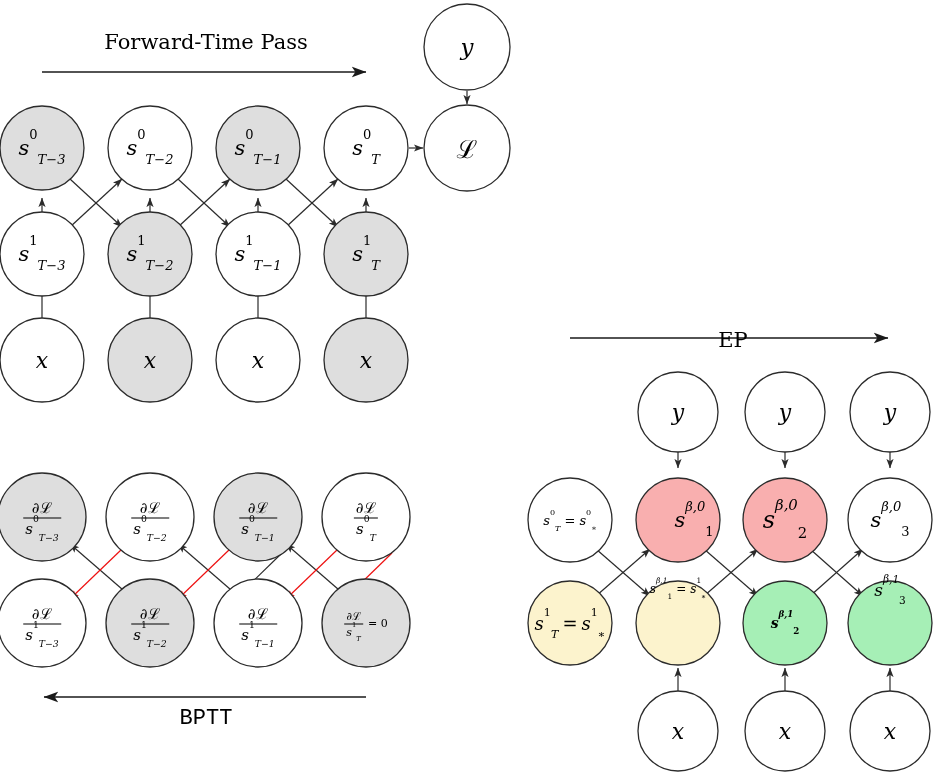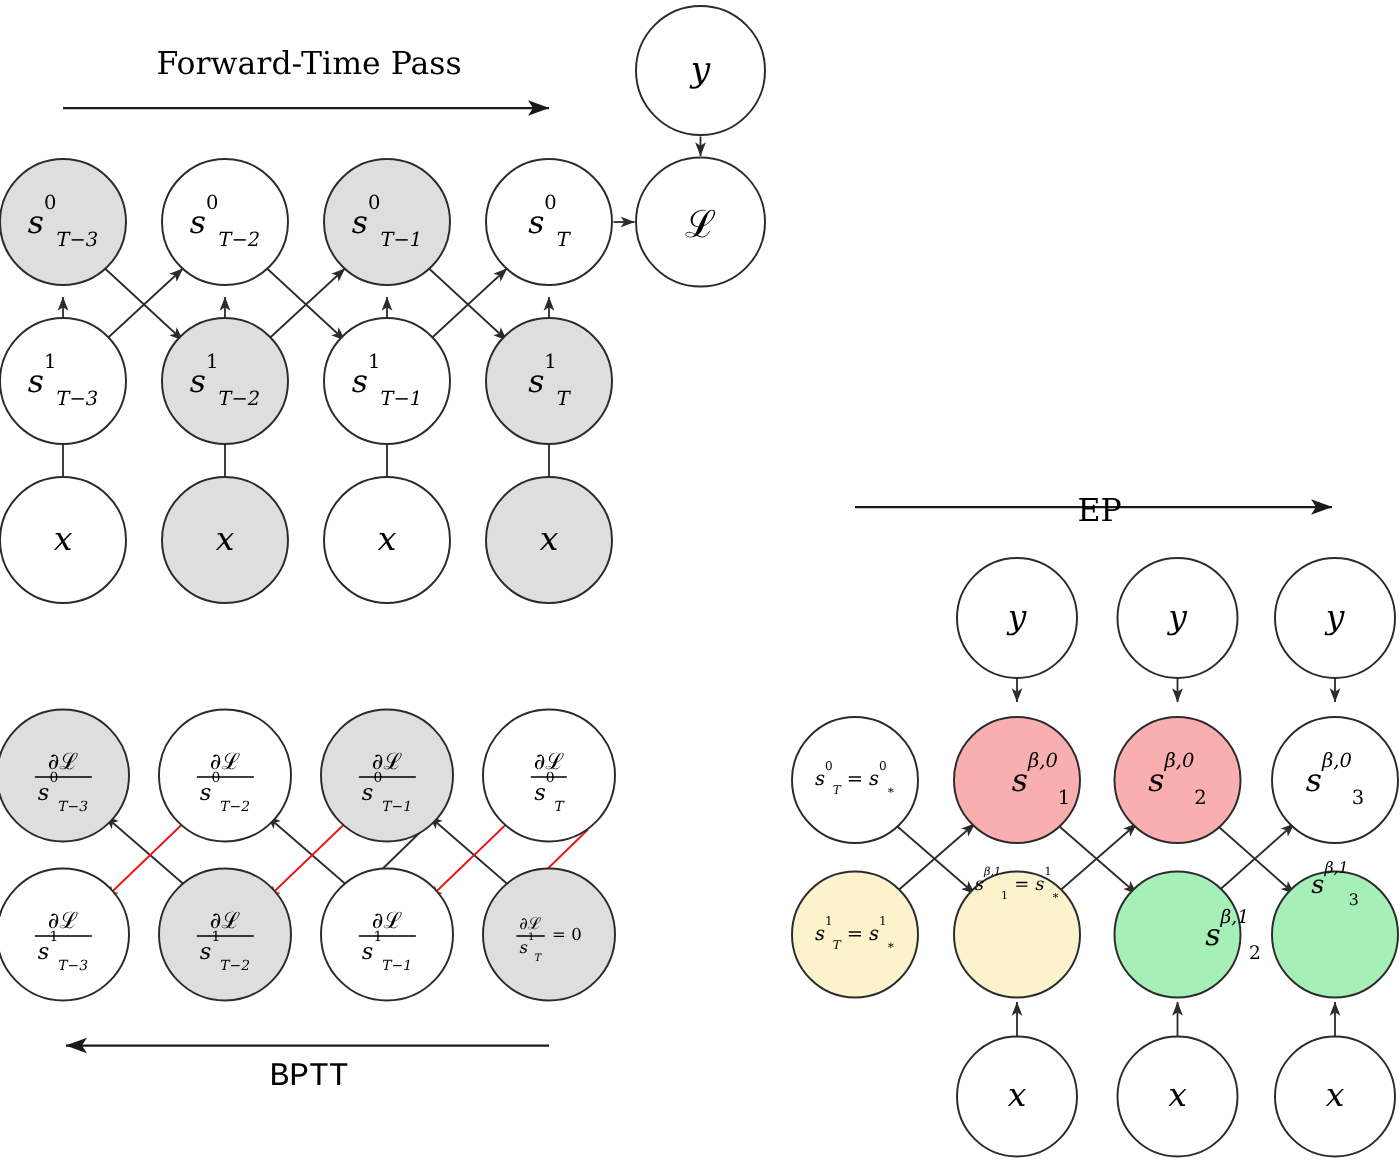--- a/index.html
+++ b/index.html
@@ -218,30 +218,30 @@
     <span class="den"><span class="mi">s</span><sup class="mu">1</sup><sub class="mi">T</sub></span></span><span class="eqrow mu" style="padding-left:5px;">= 0</span></div>
 
   <div class="node-label mi" style="left:678px;top:412px;font-size:22px;">y</div>
   <div class="node-label mi" style="left:785px;top:412px;font-size:22px;">y</div>
   <div class="node-label mi" style="left:890px;top:412px;font-size:22px;">y</div>
 
   <div class="node-label" style="left:570px;top:520px;font-size:13px;text-align:right;">
     <span class="mi">s</span><sup class="mu">0</sup><sub class="mi">T</sub><span class="mu" style="padding:0 4px;">=</span><span class="mi">s</span><sup class="mu">0</sup><sub class="mu">∗</sub></div>
   <div class="node-label" style="left:694px;top:520px;font-size:21px;">
     <span class="mi">s</span><sup class="mi">β,0</sup><sub class="mu">1</sub></div>
-  <div class="node-label" style="left:785px;top:520px;font-size:21px;text-align:center;">
+  <div class="node-label" style="left:785px;top:520px;font-size:24px;text-align:center;">
     <span class="mi">s</span><sup class="mi">β,0</sup><sub class="mu">2</sub></div>
   <div class="node-label" style="left:890px;top:520px;font-size:21px;">
     <span class="mi">s</span><sup class="mi">β,0</sup><sub class="mu">3</sub></div>
 
-  <div class="node-label" style="left:570px;top:623px;font-size:13px;">
+  <div class="node-label" style="left:570px;top:623px;font-size:18px;">
     <span class="mi">s</span><sup class="mu">1</sup><sub class="mi">T</sub><span class="mu" style="padding:0 4px;">=</span><span class="mi">s</span><sup class="mu">1</sup><sub class="mu">∗</sub></div>
   <div class="node-label" style="left:678px;top:589px;font-size:12px;">
     <span class="mi">s</span><sup class="mi">β,1</sup><sub class="mu">1</sub><span class="mu" style="padding:0 4px;">=</span><span class="mi">s</span><sup class="mu">1</sup><sub class="mu">∗</sub></div>
-  <div class="node-label" style="left:822px;top:623px;font-size:20px;">
+  <div class="node-label" style="left:785px;top:623px;font-size:14px;font-weight:bold;">
     <span class="mi">s</span><sup class="mi">β,1</sup><sub class="mu">2</sub></div>
   <div class="node-label" style="left:890px;top:590px;font-size:17px;">
     <span class="mi">s</span><sup class="mi">β,1</sup><sub class="mu">3</sub></div>
 
   <div class="node-label mi" style="left:678px;top:731px;font-size:22px;">x</div>
   <div class="node-label mi" style="left:785px;top:731px;font-size:22px;">x</div>
   <div class="node-label mi" style="left:890px;top:731px;font-size:22px;">x</div>
 
 </div>
 

